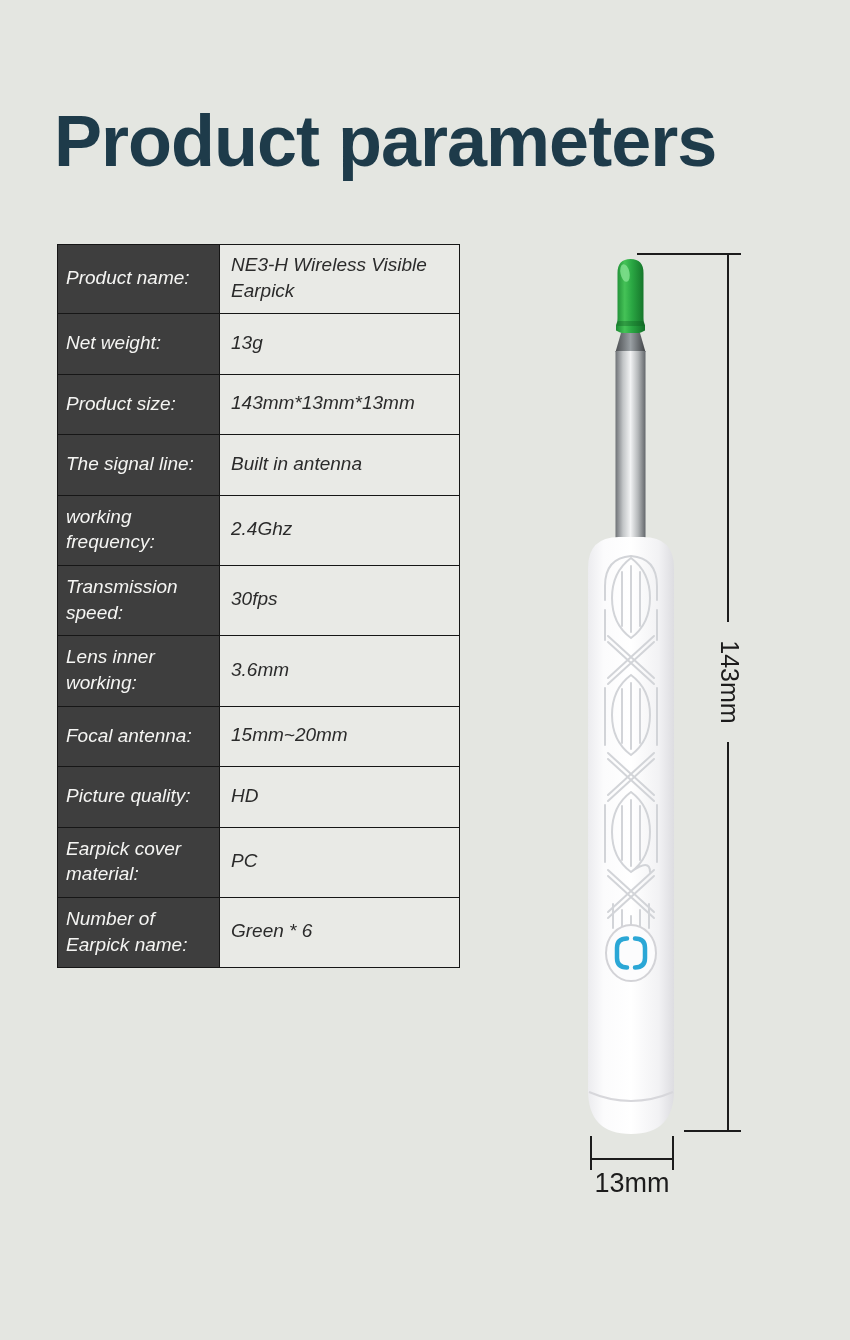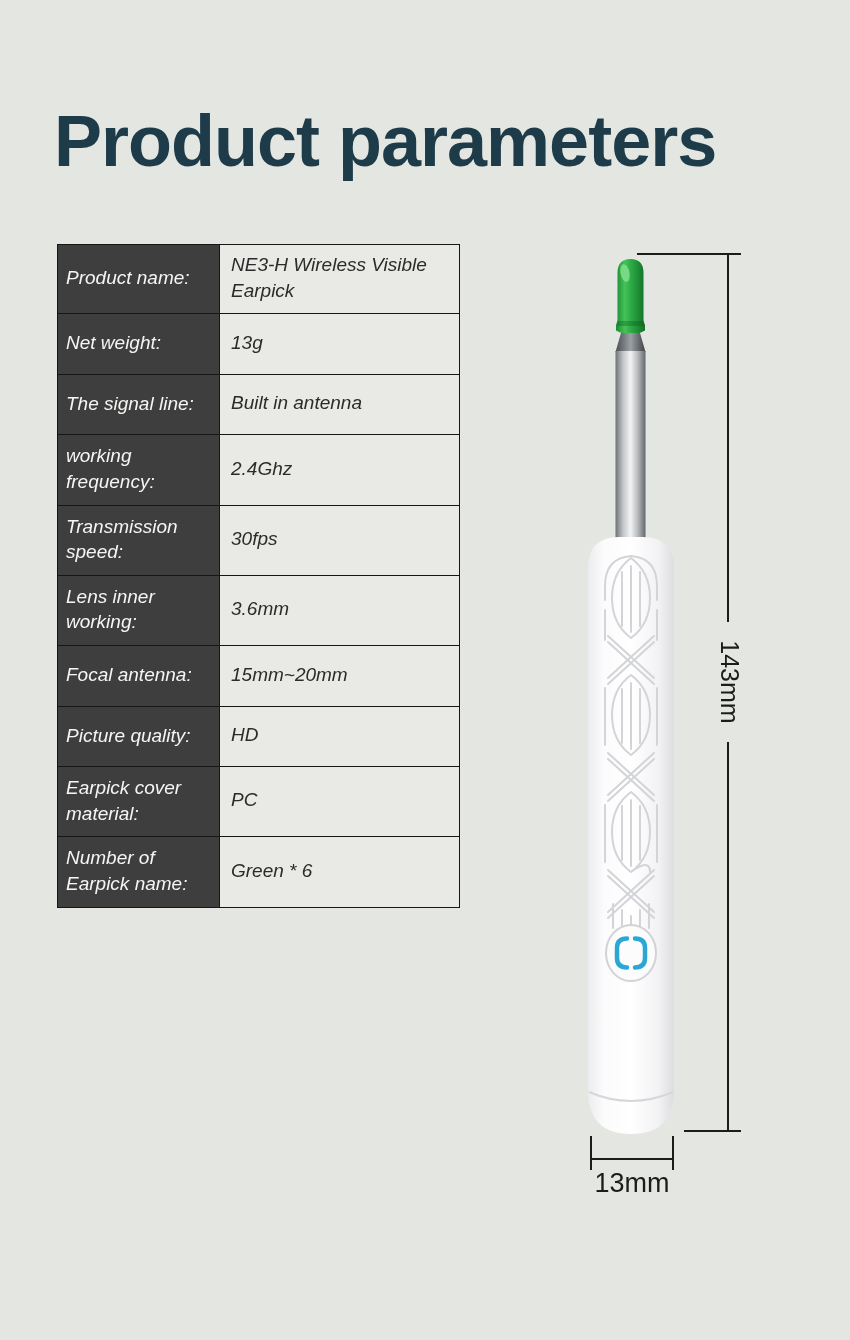--- a/index.html
+++ b/index.html
@@ -58,20 +58,24 @@
     <tr class="spec-row">
       <td class="label">Product name:</td>
       <td class="value">NE3-H Wireless Visible Earpick</td>
     </tr>
 
     <tr class="spec-row">
       <td class="label">Net weight:</td>
       <td class="value">13g</td>
     </tr>
 
+    <tr class="spec-row">
+      <td class="label">Product size:</td>
+      <td class="value">143mm*13mm*13mm</td>
+    </tr>
 
 
     <tr class="spec-row">
       <td class="label">The signal line:</td>
       <td class="value">Built in antenna</td>
     </tr>
 
     <tr class="spec-row">
       <td class="label">working frequency:</td>
       <td class="value">2.4Ghz</td>

